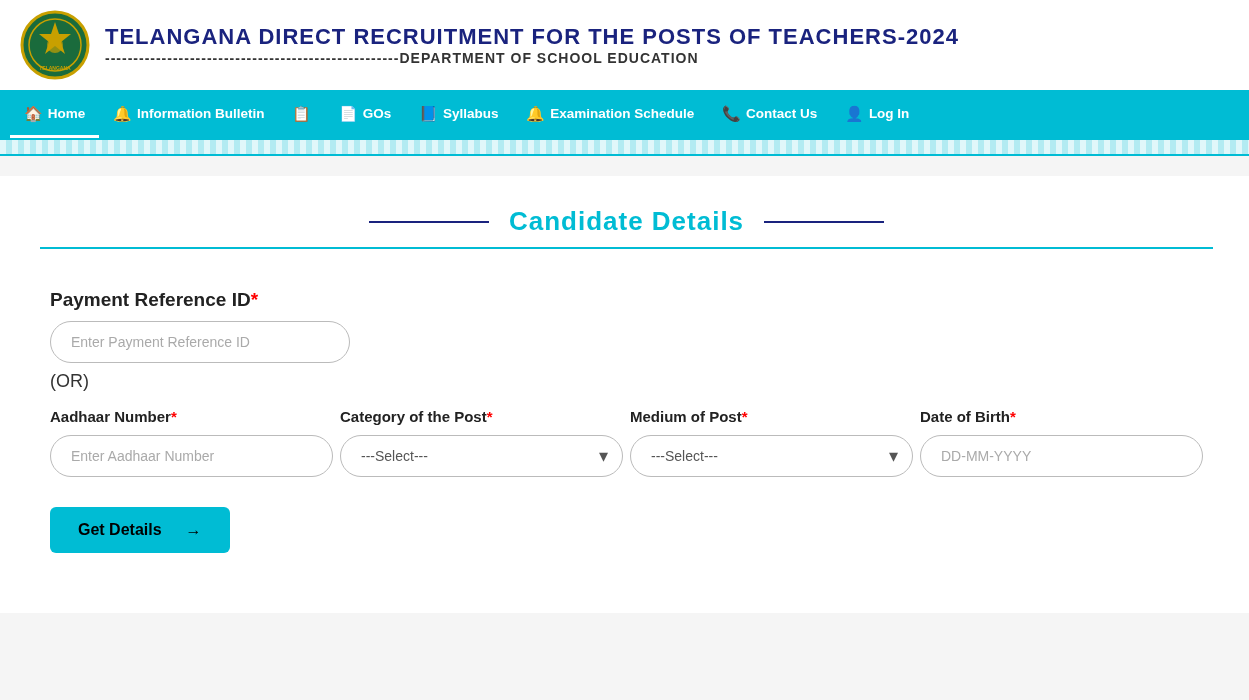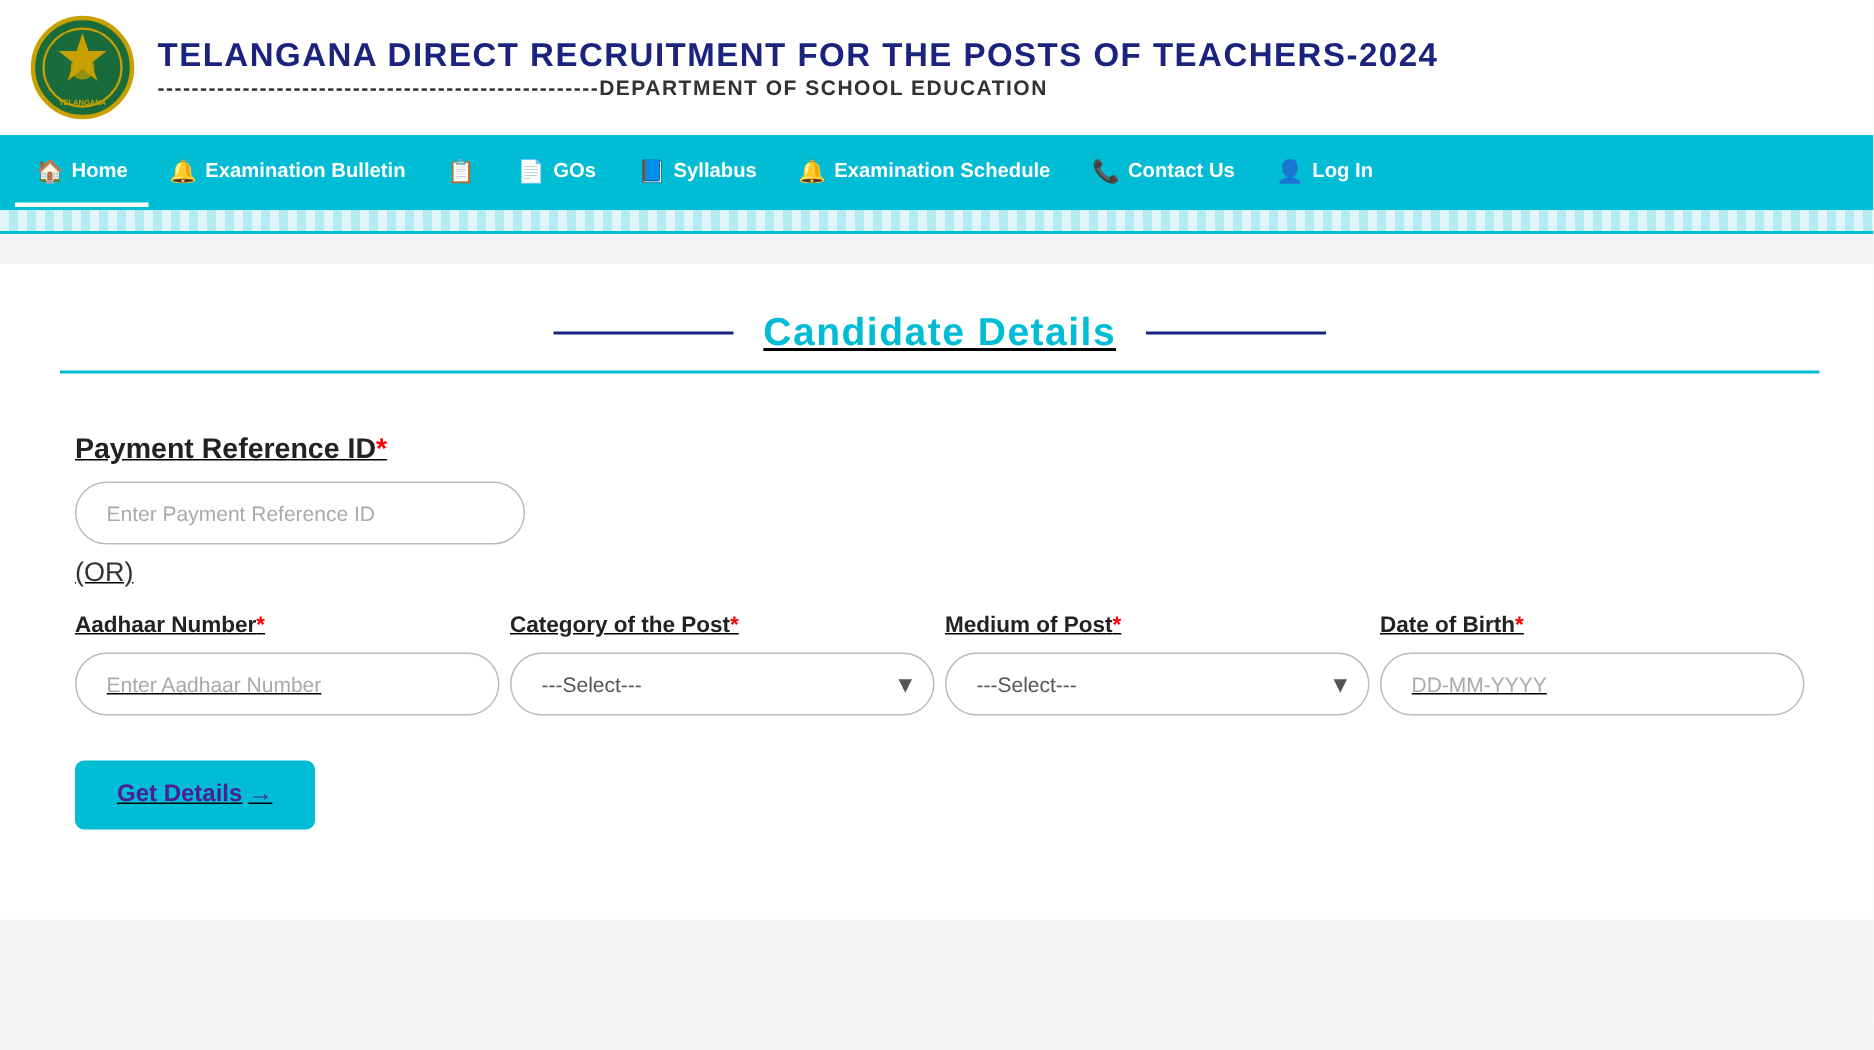--- a/index.html
+++ b/index.html
@@ -71,21 +71,20 @@
       );
       border-top: 2px solid #00bcd4;
       border-bottom: 2px solid #00bcd4;
     }
 
     
     .main-content {
       background: #fff;
       margin: 20px 0;
       padding: 30px 36px 50px 40px;
-      text-decoration: underline;
     }
 
     
     .page-title-wrapper {
       display: flex;
       align-items: center;
       justify-content: center;
       gap: 20px;
       margin-bottom: 10px;
     }
@@ -175,30 +174,30 @@
       top: 50%;
       transform: translateY(-50%);
       font-size: 18px;
       color: #555;
       pointer-events: none;
     }
 
     .get-details-btn {
       margin-top: 30px;
       background: #00bcd4;
-      color: #4c1d95;
+      color: #000000;
       border: none;
       border-radius: 6px;
       padding: 14px 28px;
       font-size: 16px;
       font-weight: 700;
       cursor: pointer;
       display: flex;
       align-items: center;
-      gap: 4px;
+      gap: 24px;
     }
 
     
     .logo-circle {
       width: 70px;
       height: 70px;
     }
   </style>
 </head>
 <body>
@@ -221,21 +220,21 @@
   </div>
 </div>
 
 <nav class="navbar">
   <a class="nav-item active">
     <span class="nav-icon">🏠</span>
     <span>Home</span>
   </a>
   <a class="nav-item">
     <span class="nav-icon">🔔</span>
-    <span>Examination Bulletin</span>
+    <span>Information Bulletin</span>
   </a>
   <a class="nav-item">
     <span class="nav-icon">📋</span>
   </a>
   <a class="nav-item">
     <span class="nav-icon">📄</span>
     <span>GOs</span>
   </a>
   <a class="nav-item">
     <span class="nav-icon">📘</span>

